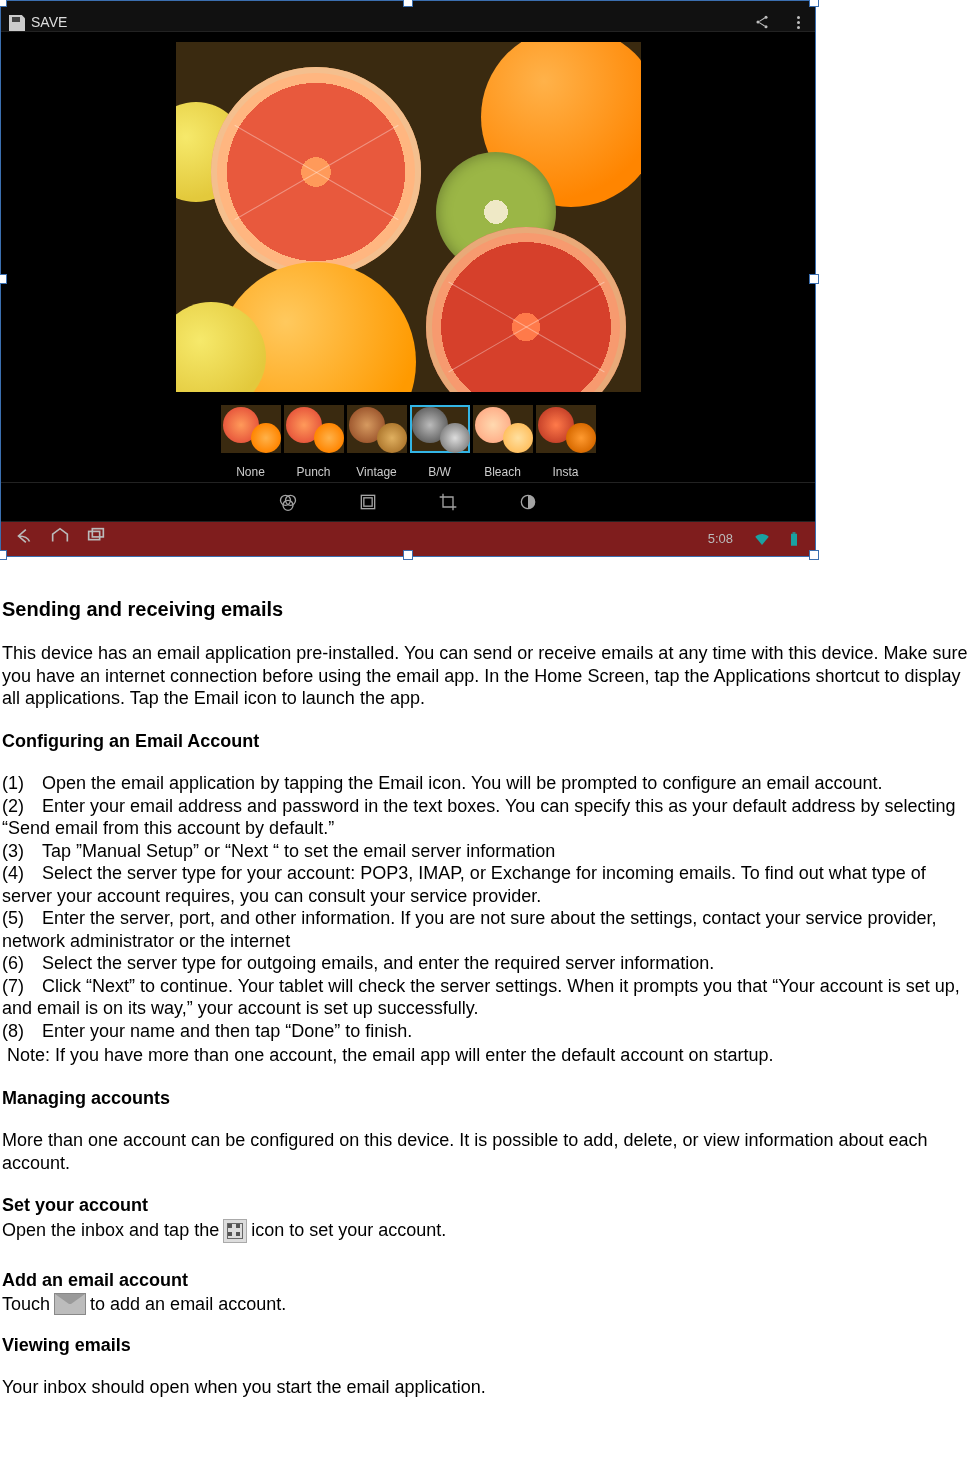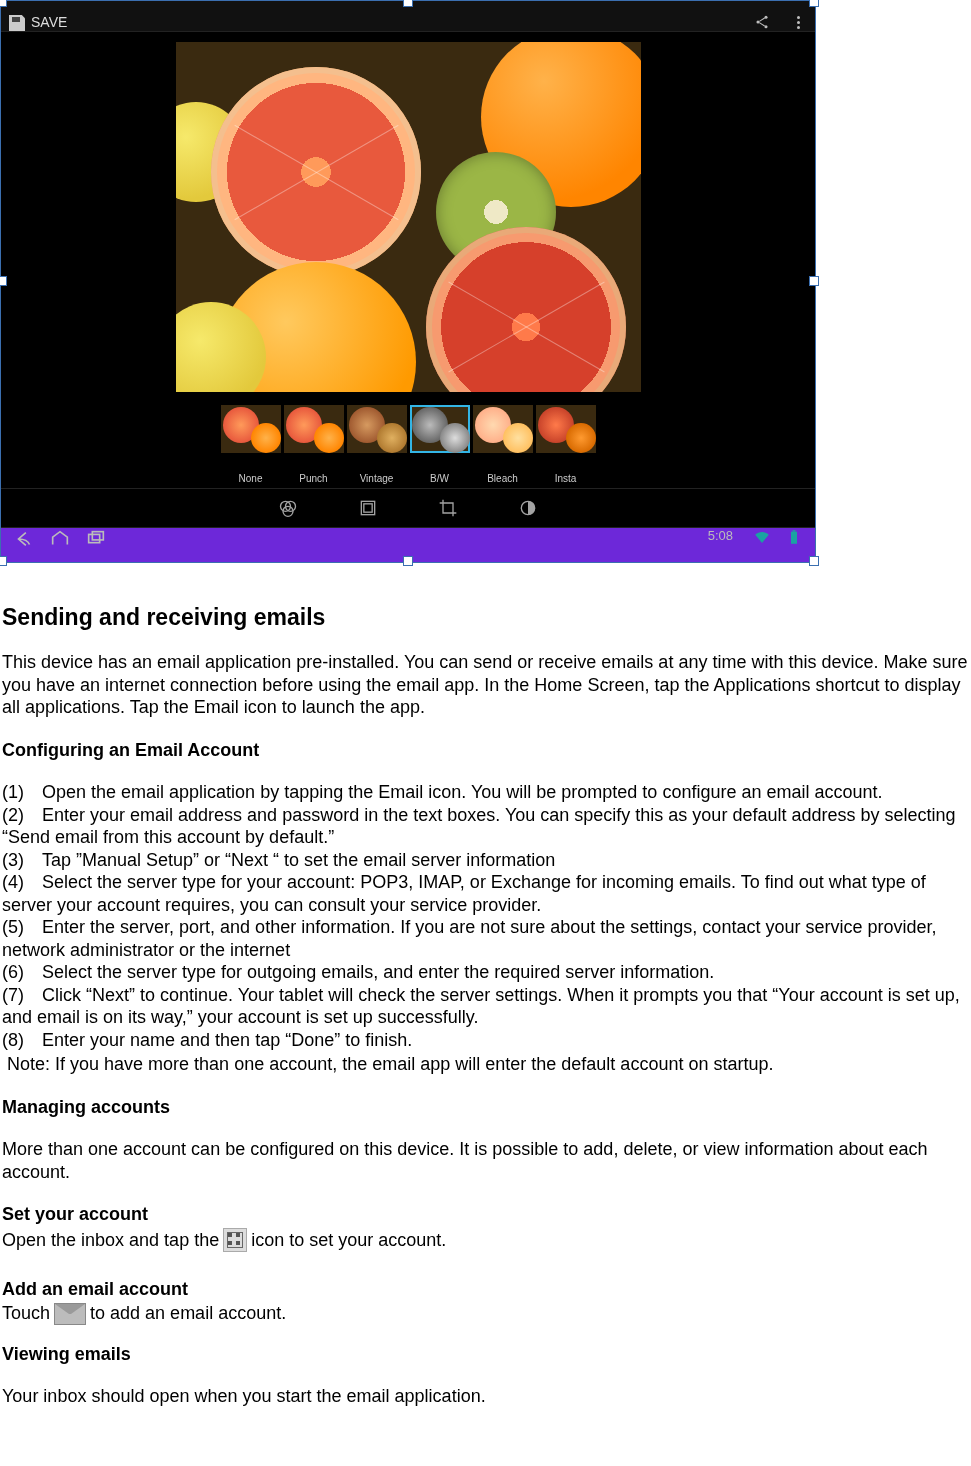--- a/index.html
+++ b/index.html
@@ -87,36 +87,36 @@
   .mini .m2{position:absolute;width:30px;height:30px;border-radius:50%;right:0;bottom:0;background:radial-gradient(circle,#ffb24a,#ff8500 70%)}
   .mini.bw .m1{background:radial-gradient(circle,#bbb,#666 70%)}
   .mini.bw .m2{background:radial-gradient(circle,#ddd,#888 70%)}
   .mini.bleach .m1{background:radial-gradient(circle,#ffd9b0,#ffb08a 70%)}
   .mini.bleach .m2{background:radial-gradient(circle,#ffe0a0,#ffc060 70%)}
   .mini.vintage .m1{background:radial-gradient(circle,#d69a60,#a05a30 70%)}
   .mini.vintage .m2{background:radial-gradient(circle,#e0b060,#b07a30 70%)}
   .mini.insta .m1{background:radial-gradient(circle,#ff7a4a,#c8432a 70%)}
   .mini.insta .m2{background:radial-gradient(circle,#ff9a30,#d86a00 70%)}
   .thumb.sel .mini{outline:2px solid #33b5e5;outline-offset:-2px}
-  .thumb .lbl{font-size:10px;color:#ccc;margin-top:20px;display:block}
+  .thumb .lbl{font-size:12px;color:#ccc;margin-top:12px;display:block}
   
   .toolrow{height:38px;border-top:1px solid #222;border-bottom:1px solid #222;display:flex;align-items:center;justify-content:center;gap:58px}
   .toolrow .tool{width:22px;height:22px;display:flex;align-items:center;justify-content:center;opacity:.8}
   .toolrow svg{width:20px;height:20px;fill:none;stroke:#ccc;stroke-width:1.6}
   
-  .navbar{height:34px;background:#6d28d9;display:flex;padding:0 12px;gap:14px}
+  .navbar{height:34px;background:#7f1d1d;display:flex;align-items:center;padding:0 12px;gap:14px}
   .navbar .nspacer{flex:1}
   .navbar svg{width:22px;height:22px;fill:none;stroke:#bbb;stroke-width:1.8}
   .clock{color:#bbb;font-size:13px;margin-right:6px}
   .wifi svg,.batt svg{stroke:none;fill:var(--accent-teal)}
   .wifi,.batt{width:18px;height:18px;display:flex;align-items:center}
 
   
   .doc{padding:0 2px 20px 2px}
-  h2.section{font-size:23px;font-weight:bold;margin:0 0 20px 0}
+  h2.section{font-size:20px;font-weight:bold;margin:0 0 20px 0}
   .para{margin:0 0 20px 0}
   .sub{font-weight:bold;margin:0 0 20px 0}
   .tight{margin:0 0 2px 0}
   .inline-ico{display:inline-block;vertical-align:middle;width:22px;height:22px;margin:0 4px;position:relative;background:#ddd;border:1px solid #aaa}
   .inline-ico.settings::before{content:"";position:absolute;inset:3px;border:1px solid #666}
   .inline-ico.settings::after{content:"";position:absolute;left:4px;top:4px;width:4px;height:4px;background:#555;box-shadow:8px 0 #555,0 8px #555,8px 8px #555}
   .inline-ico.mail{width:30px;height:20px;background:#bcbcbc;border:1px solid #888}
   .inline-ico.mail::before{content:"";position:absolute;left:0;right:0;top:0;border-left:14px solid transparent;border-right:14px solid transparent;border-top:10px solid #9a9a9a}
   .steps div{margin:0}
   .note{margin:2px 0 20px 5px}

